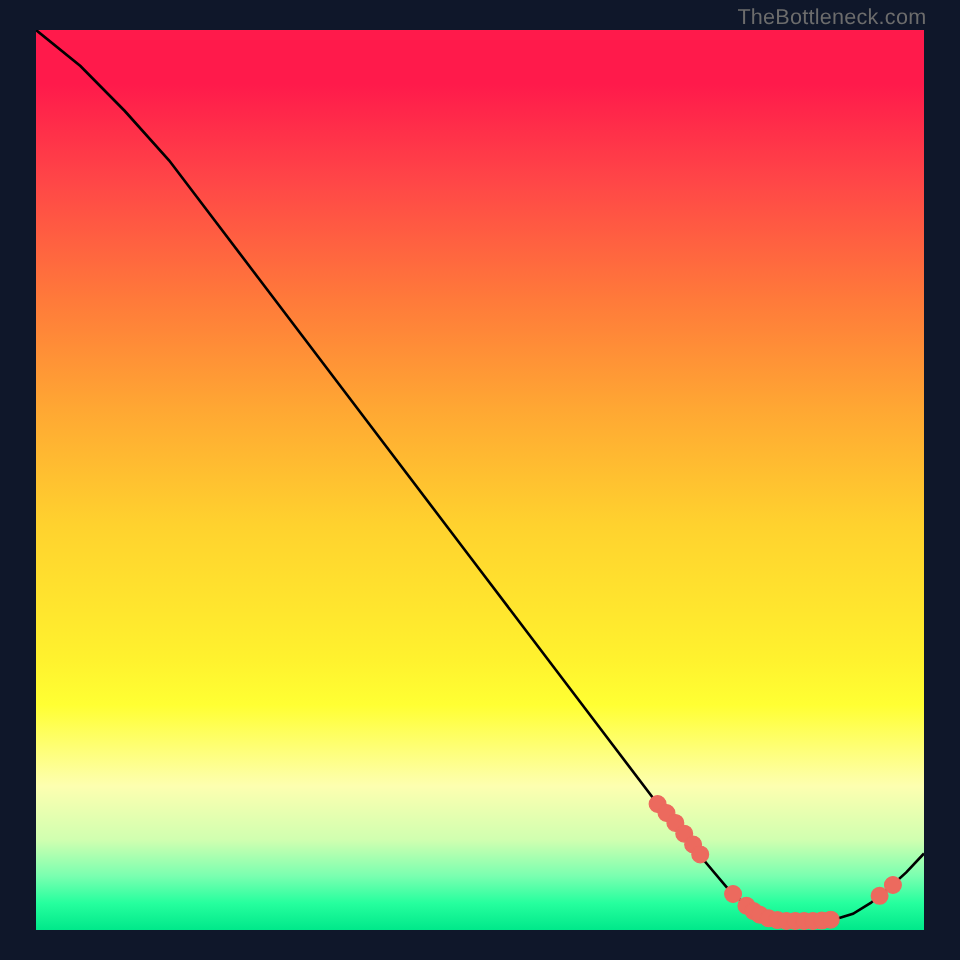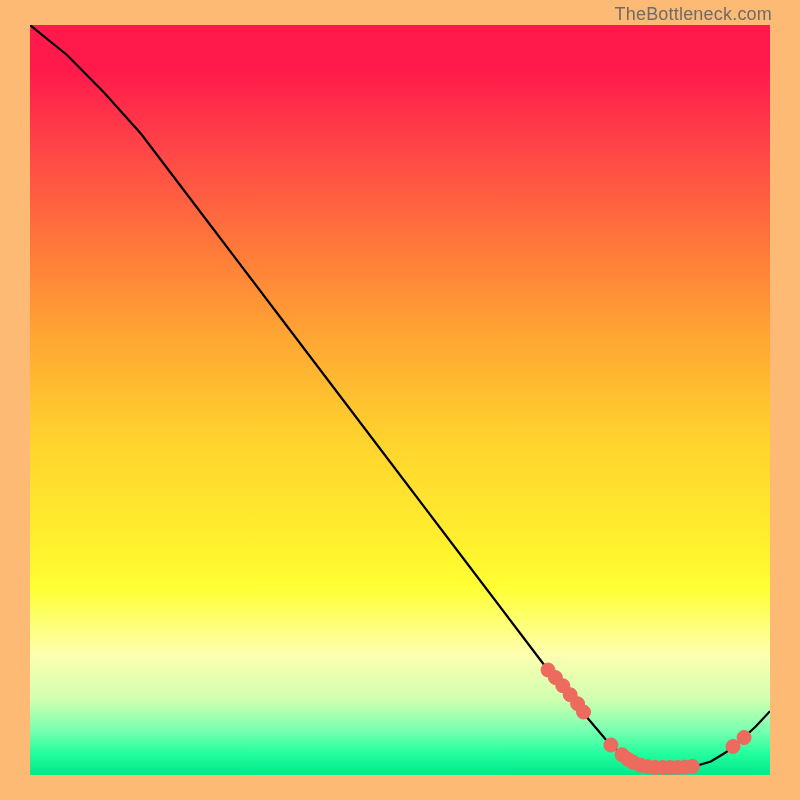--- a/index.html
+++ b/index.html
@@ -8,21 +8,21 @@
     width: 800px;
     height: 800px;
     background: #000;
     overflow: hidden;
     font-family: Arial, Helvetica, sans-serif;
   }
   .stage {
     position: relative;
     width: 800px;
     height: 800px;
-    background: #fdba74;
+    background: #0f172a;
   }
   .plot {
     position: absolute;
     left: 30px;
     top: 25px;
     width: 740px;
     height: 750px;
     background: linear-gradient(to bottom,
       #ff1a4b 0%,
       #ff1a4b 6%,

